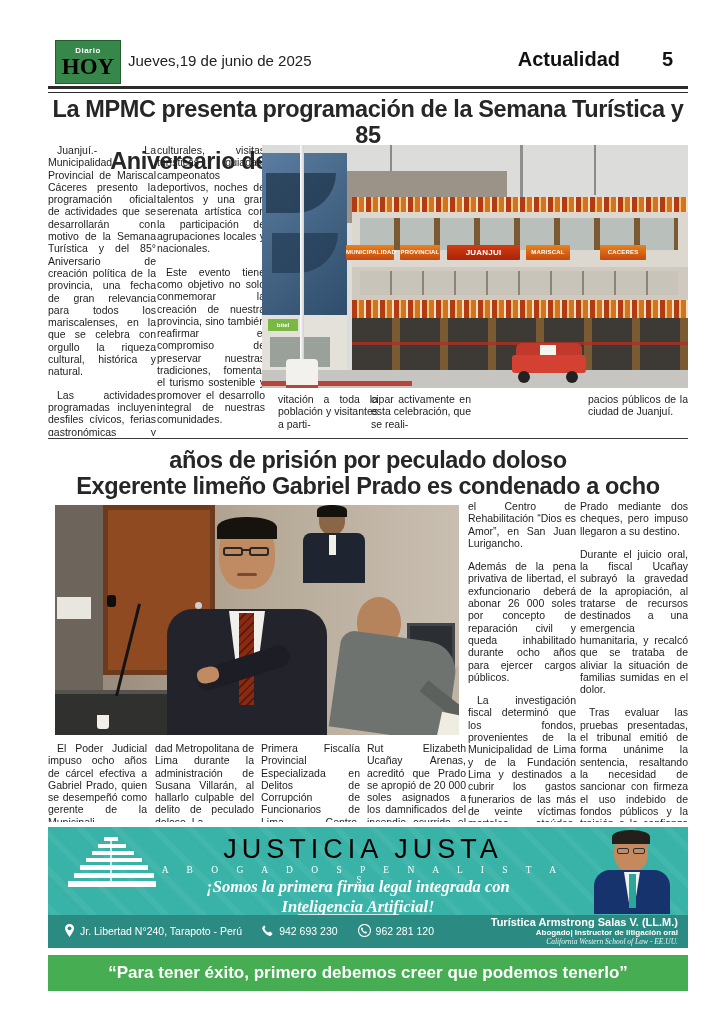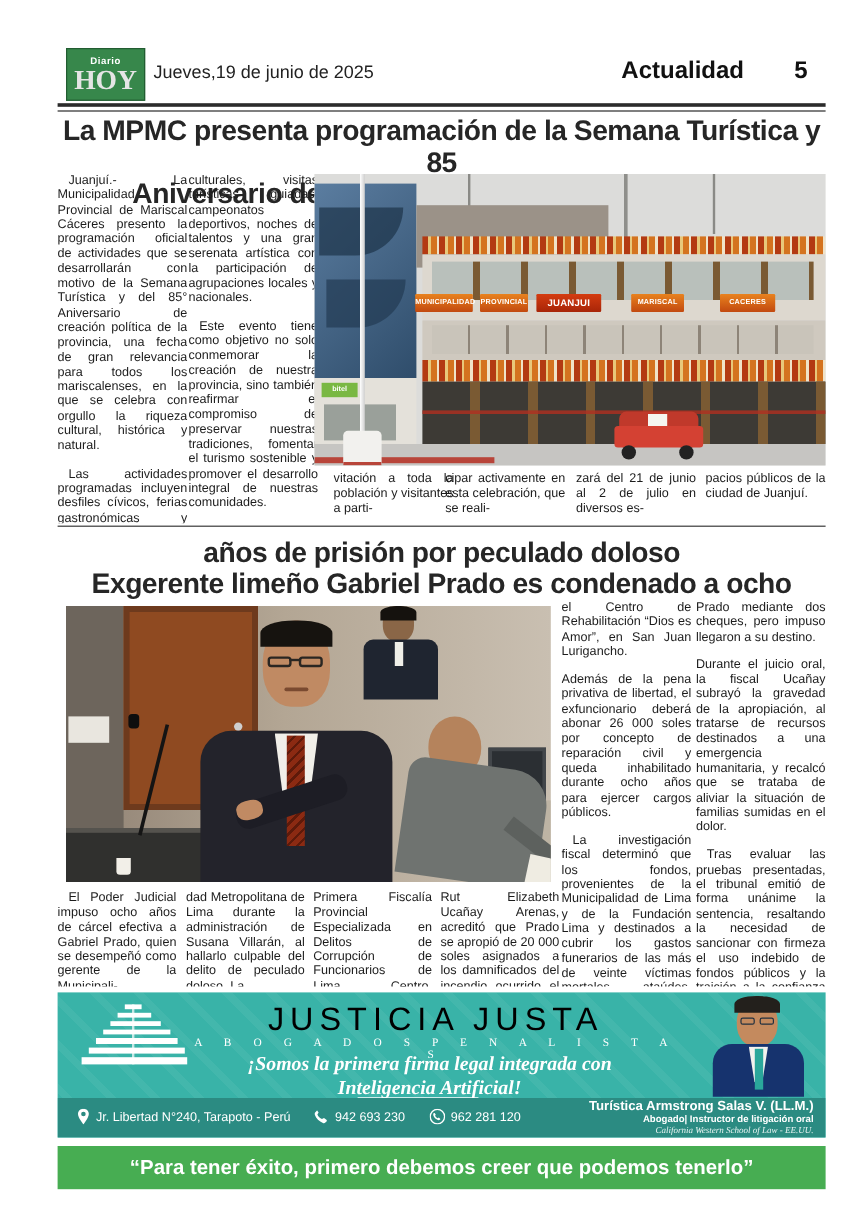--- a/index.html
+++ b/index.html
@@ -3,21 +3,21 @@
 <meta charset="utf-8">
 <style>
   html,body{margin:0;padding:0;background:#ffffff;}
   .page{position:relative;width:723px;height:1024px;background:#fff;overflow:hidden;
         font-family:"Liberation Sans",sans-serif;color:#1c1c1c;}
   .abs{position:absolute;}
   
   .logo{position:absolute;left:55px;top:40px;width:64px;height:42px;background:#37874b;
         border:1px solid #225c31;display:flex;flex-direction:column;align-items:center;justify-content:center;}
   .logo-top{color:#fff;font-size:8px;font-weight:bold;letter-spacing:.5px;line-height:9px;}
-  .logo-main{color:#e5e5e5;font-family:"Liberation Serif",serif;font-weight:bold;font-size:23px;line-height:24px;}
+  .logo-main{color:#000000;font-family:"Liberation Serif",serif;font-weight:bold;font-size:23px;line-height:24px;}
   .hdr-date{position:absolute;left:128px;top:52px;font-size:15px;color:#222;}
   .hdr-section{position:absolute;right:103px;top:48px;font-size:20px;font-weight:bold;color:#111;}
   .hdr-page{position:absolute;right:50px;top:48px;font-size:20px;font-weight:bold;color:#111;}
   .rule-thick{position:absolute;left:48px;top:86px;width:640px;height:3px;background:#2b2b2b;}
   .rule-thin{position:absolute;left:48px;top:92px;width:640px;height:1px;background:#2b2b2b;}
   
   .headline{position:absolute;left:41px;width:654px;text-align:center;font-weight:bold;color:#262626;
             font-size:23.5px;line-height:26px;letter-spacing:-0.4px;}
   
   .bodytxt{font-size:10.5px;line-height:12.3px;text-align:justify;color:#1c1c1c;}
@@ -93,21 +93,21 @@
       <div class="abs" style="left:4px;top:20px;width:70px;height:40px;border-radius:0 0 60px 0;background:#1d3348;opacity:.7;"></div>
       <div class="abs" style="left:10px;top:80px;width:66px;height:40px;border-radius:0 0 60px 0;background:#223a52;opacity:.7;"></div>
     </div>
     <div class="abs" style="left:85px;top:26px;width:160px;height:52px;background:#9b9288;"></div>
     <div class="abs pat" style="left:90px;top:52px;width:336px;height:15px;"></div>
     <div class="abs" style="left:90px;top:67px;width:336px;height:55px;background:#ddd8cf;">
       <div class="abs" style="left:8px;top:6px;width:318px;height:32px;background:repeating-linear-gradient(90deg,#b9c0bb 0 34px,#7a5a33 34px 40px);"></div>
     </div>
     <div class="sign" style="left:84px;width:48px;">MUNICIPALIDAD</div>
     <div class="sign" style="left:138px;width:40px;">PROVINCIAL</div>
-    <div class="sign" style="left:185px;width:54px;font-size:8px;background:linear-gradient(#d43c10,#a82508);">JUANJUI</div>
+    <div class="sign" style="left:185px;width:73px;font-size:8px;background:linear-gradient(#d43c10,#a82508);">JUANJUI</div>
     <div class="sign" style="left:264px;width:44px;">MARISCAL</div>
     <div class="sign" style="left:338px;width:46px;">CACERES</div>
     <div class="abs" style="left:90px;top:122px;width:336px;height:33px;background:#cfc9bf;">
       <div class="abs" style="left:8px;top:4px;width:318px;height:24px;background:repeating-linear-gradient(90deg,#c9c4ba 0 30px,#8d8478 30px 32px);"></div>
     </div>
     <div class="abs pat" style="left:90px;top:155px;width:336px;height:18px;"></div>
     <div class="abs" style="left:90px;top:173px;width:336px;height:52px;background:#3d3a35;">
       <div class="abs" style="left:0;top:0;width:336px;height:52px;background:repeating-linear-gradient(90deg,rgba(0,0,0,0) 0 40px,#7a5a33 40px 48px);"></div>
       <div class="abs" style="left:0;top:24px;width:336px;height:3px;background:#b03020;opacity:.8;"></div>
     </div>
@@ -126,23 +126,20 @@
       <div class="abs" style="left:8px;top:28px;width:12px;height:12px;background:#222;border-radius:50%;"></div>
       <div class="abs" style="left:56px;top:28px;width:12px;height:12px;background:#222;border-radius:50%;"></div>
     </div>
   </div>
 
   <div class="col bodytxt" style="left:278px;top:393px;width:100px;height:42px;">
     <p class="para">vitación a toda la población y visitantes a parti-</p>
   </div>
   <div class="col bodytxt" style="left:371px;top:393px;width:100px;height:42px;">
     <p class="para">cipar activamente en esta celebración, que se reali-</p>
-  </div>
-  <div class="col bodytxt" style="left:480px;top:393px;width:100px;height:42px;">
-    <p class="para">zará del 21 de junio al 2 de julio en diversos es-</p>
   </div>
   <div class="col bodytxt" style="left:588px;top:393px;width:100px;height:42px;">
     <p class="para">pacios públicos de la ciudad de Juanjuí.</p>
   </div>
 
   <div class="sep-rule"></div>
 
   <div class="headline" style="top:447px;">
     <div>años de prisión por peculado doloso</div>
     <div>Exgerente limeño Gabriel Prado es condenado a ocho</div>

